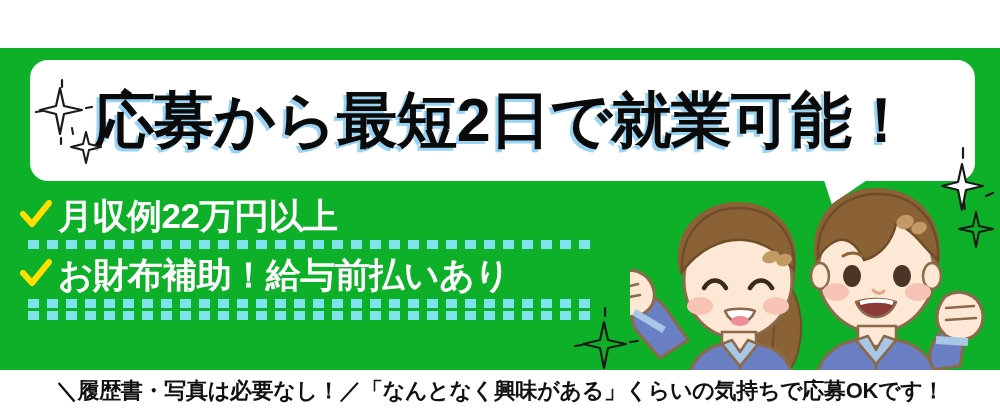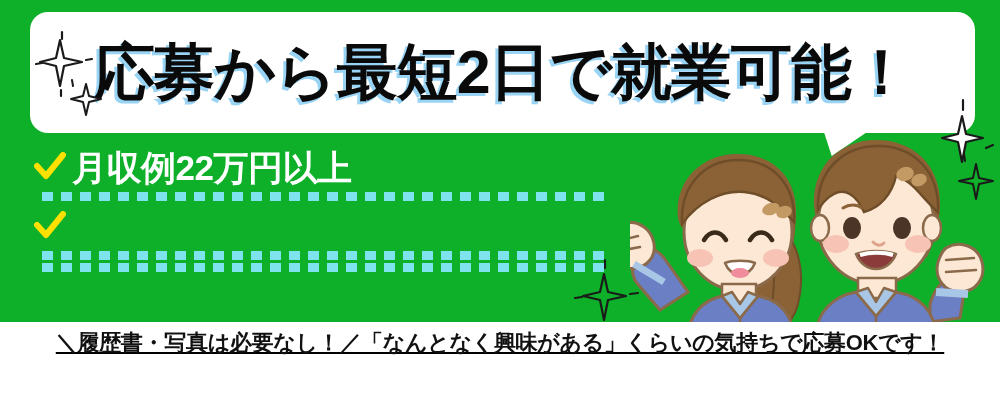--- a/index.html
+++ b/index.html
@@ -12,20 +12,21 @@
     overflow: hidden;
     font-family: "Liberation Sans", "DejaVu Sans", sans-serif;
   }
 
   #banner {
     position: relative;
     width: 1000px;
     height: 364px;
     background: #0DB028;
     overflow: hidden;
+    margin-top: 48px;
   }
 
   
   #headline-bubble {
     position: absolute;
     left: 30px;
     top: 12px;
     width: 945px;
     height: 121px;
     background: #FFFFFF;
@@ -61,21 +62,21 @@
   
   .sparkle {
     position: absolute;
     pointer-events: none;
   }
   .sparkle svg { display: block; overflow: visible; }
 
   
   #bullet-list {
     position: absolute;
-    left: 34px;
+    left: 20px;
     top: 144px;
     width: 590px;
   }
   .bullet-row {
     display: flex;
     align-items: center;
     height: 46px;
   }
   .bullet-check {
     width: 38px;
@@ -117,21 +118,20 @@
   #bottom-bar {
     position: absolute;
     left: 0;
     bottom: 0;
     width: 1000px;
     height: 42px;
     background: #FFFFFF;
     display: flex;
     align-items: center;
     justify-content: center;
-    text-decoration: underline;
   }
   #bottom-bar-text {
     font-size: 22px;
     font-weight: bold;
     color: #111111;
     white-space: nowrap;
     letter-spacing: -0.3px;
     line-height: 1;
   }
 </style>
@@ -290,20 +290,21 @@
       <span class="bullet-label">月収例22万円以上</span>
     </div>
     <div class="bullet-sep"></div>
 
     <div class="bullet-row">
       <span class="bullet-check">
         <svg width="32" height="30" viewBox="0 0 32 30">
           <path d="M3 14 L12 24 L29 3" fill="none" stroke="#FFE000" stroke-width="6" stroke-linecap="round" stroke-linejoin="round"></path>
         </svg>
       </span>
+      <span class="bullet-label">お財布補助！給与前払いあり</span>
     </div>
     <div class="bullet-sep"></div>
 
     <div class="bullet-sep"></div>
 
 
   </div>
 
   <div id="bottom-bar">
     <span id="bottom-bar-text">＼履歴書・写真は必要なし！／「なんとなく興味がある」くらいの気持ちで応募OKです！</span>

